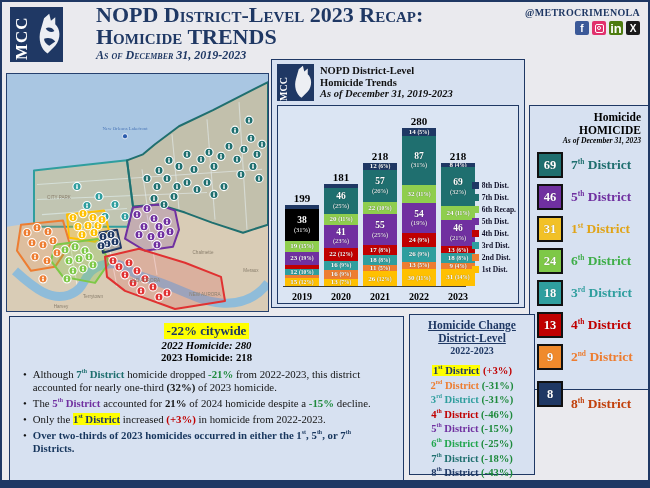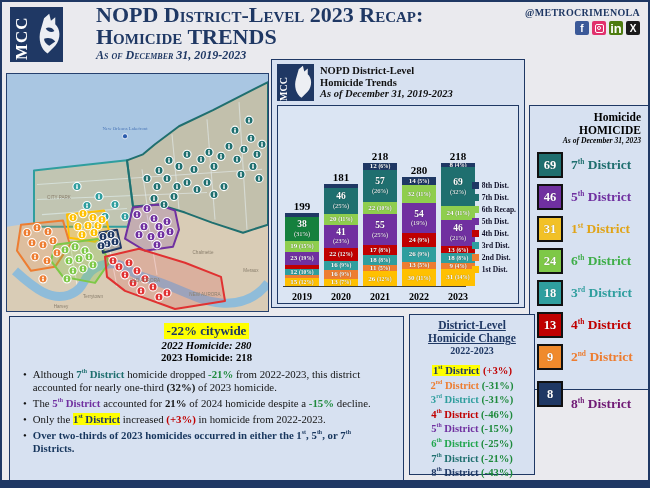--- a/index.html
+++ b/index.html
@@ -648,21 +648,21 @@
             <div class="seg" style="height: 6.78px; background: rgb(47, 158, 158);">
               <div class="n1">12 <span class="pc">(10%)</span></div>
             </div>
             <div class="seg" style="height: 3.955px; background: rgb(192, 0, 0);"></div>
             <div class="seg" style="height: 12.995px; background: rgb(112, 48, 160);">
               <div class="n1">23 <span class="pc">(19%)</span></div>
             </div>
             <div class="seg" style="height: 10.735px; background: rgb(143, 206, 78);">
               <div class="n1">19 <span class="pc">(15%)</span></div>
             </div>
-            <div class="seg" style="height: 24px; background: #15803d; justify-content: center;">
+            <div class="seg" style="height: 32px; background: #000000; justify-content: center;">
               <div class="big-n">38</div>
               <div class="big-p">(31%)</div>
             </div>
             <div class="seg" style="height: 3.39px; background: rgb(31, 56, 100);"></div>
             <div class="bar-total">199</div>
           </div>
           <div class="bar-col" style="left: 46px;">
             <div class="seg" style="height: 7.345px; background: rgb(255, 192, 0);">
               <div class="n1">13 <span class="pc">(7%)</span></div>
             </div>
@@ -730,20 +730,24 @@
             </div>
             <div class="seg" style="height: 13.56px; background: rgb(192, 0, 0);">
               <div class="n1">24 <span class="pc">(9%)</span></div>
             </div>
             <div class="seg" style="height: 30.51px; background: rgb(112, 48, 160);">
               <div class="big-n">54</div>
               <div class="big-p">(19%)</div>
             </div>
             <div class="seg" style="height: 18.08px; background: rgb(143, 206, 78);">
               <div class="n1">32 <span class="pc">(11%)</span></div>
+            </div>
+            <div class="seg" style="height: 49.155px; background: rgb(31, 111, 111);">
+              <div class="big-n">87</div>
+              <div class="big-p">(31%)</div>
             </div>
             <div class="seg" style="height: 7.91px; background: rgb(31, 56, 100);">
               <div class="n1">14 <span class="pc">(5%)</span></div>
             </div>
             <div class="bar-total">280</div>
           </div>
           <div class="bar-col" style="left: 163px;">
             <div class="seg" style="height: 17.515px; background: rgb(255, 192, 0);">
               <div class="n1">31 <span class="pc">(14%)</span></div>
             </div>
@@ -845,21 +849,21 @@
         <div class="rank-row">
           <div class="rank-box" style="background: rgb(192, 0, 0);">13</div>
           <div class="rank-lab" style="color: rgb(192, 0, 0);">4<sup>th</sup> District</div>
         </div>
         <div class="rank-row">
           <div class="rank-box" style="background: rgb(240, 138, 44);">9</div>
           <div class="rank-lab" style="color: rgb(237, 125, 49);">2<sup>nd</sup> District</div>
         </div>
         <div class="rank-row">
           <div class="rank-box" style="background: rgb(31, 56, 100);">8</div>
-          <div class="rank-lab" style="color: #701a75; margin-top: 20px;">8<sup>th</sup> District</div>
+          <div class="rank-lab" style="color: #c2410c; margin-top: 20px;">8<sup>th</sup> District</div>
         </div>
       </div>
   </div>
 
   <div id="trend-panel" class="panel">
     <div id="trend-hl-row"><span id="trend-hl">-22% citywide</span></div>
     <div class="tr-line i">
       <span class="b">2022 Homicide: </span><span class="b">280</span>
     </div>
     <div class="tr-line">
@@ -880,30 +884,30 @@
         </div>
         <div class="bullet">
           <span class="dot">•</span>
           <span class="btext"><span class="tk b navy">Over two-thirds of 2023 homicides occurred in either the 1<sup>st</sup></span><span class="tk b navy">, 5<sup>th</sup></span><span class="tk b navy">, or 7<sup>th</sup></span><span class="tk b navy"> Districts.</span></span>
         </div>
       </div>
   </div>
 
   <div id="chg-panel" class="panel">
     <div id="chg-title">
+      <div class="ul">Homicide Change</div>
       <div class="ul">District-Level</div>
-      <div class="ul">Homicide Change</div>
       <div class="yr">2022-2023</div>
     </div>
     <div id="chg-rows">
         <div class="chg-row"><span class="nm hl">1<sup>st</sup> District</span><span style="color: rgb(192, 0, 0);"> (+3%)</span></div>
         <div class="chg-row"><span class="nm" style="color: rgb(237, 125, 49);">2<sup>nd</sup> District</span><span style="color: rgb(30, 138, 60);"> (-31%)</span></div>
         <div class="chg-row"><span class="nm" style="color: rgb(47, 158, 158);">3<sup>rd</sup> District</span><span style="color: rgb(30, 138, 60);"> (-31%)</span></div>
         <div class="chg-row"><span class="nm" style="color: rgb(192, 0, 0);">4<sup>th</sup> District</span><span style="color: rgb(30, 138, 60);"> (-46%)</span></div>
         <div class="chg-row"><span class="nm" style="color: rgb(112, 48, 160);">5<sup>th</sup> District</span><span style="color: rgb(30, 138, 60);"> (-15%)</span></div>
         <div class="chg-row"><span class="nm" style="color: rgb(33, 166, 78);">6<sup>th</sup> District</span><span style="color: rgb(30, 138, 60);"> (-25%)</span></div>
-        <div class="chg-row"><span class="nm" style="color: rgb(31, 111, 111);">7<sup>th</sup> District</span><span style="color: rgb(30, 138, 60);"> (-21%)</span></div>
+        <div class="chg-row"><span class="nm" style="color: rgb(31, 111, 111);">7<sup>th</sup> District</span><span style="color: rgb(30, 138, 60);"> (-18%)</span></div>
         <div class="chg-row"><span class="nm" style="color: rgb(31, 56, 100);">8<sup>th</sup> District</span><span style="color: rgb(30, 138, 60);"> (-43%)</span></div>
       </div>
   </div>
 
   <div id="bottom-bar"></div>
 </div>
 
 </body></html>

